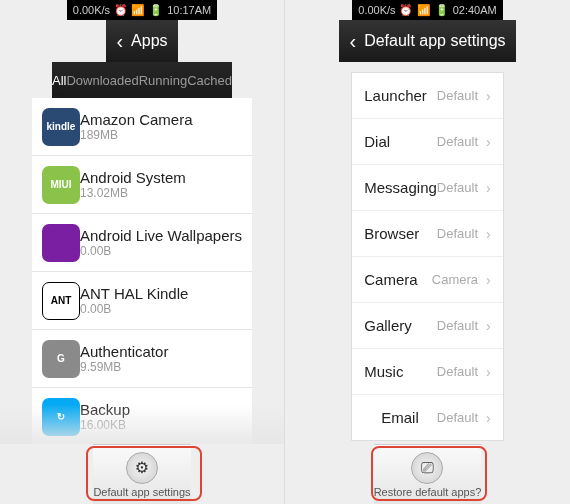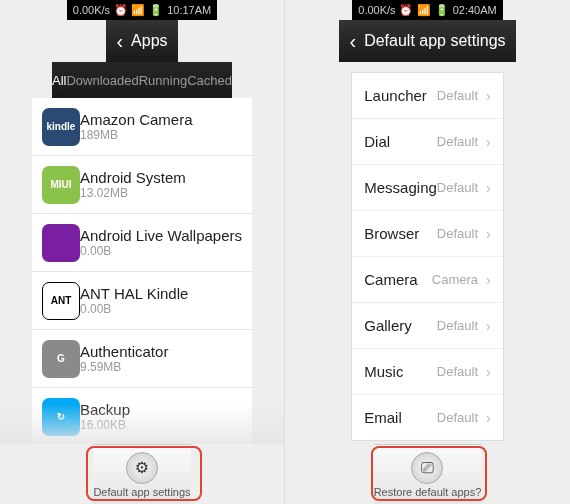--- a/index.html
+++ b/index.html
@@ -100,21 +100,21 @@
     border-radius: 0;
     border: 1px solid #ddd;
     overflow: hidden;
   }
   .setting-item {
     display: flex;
     align-items: center;
     padding: 14px 12px;
     border-bottom: 1px solid #eee;
   }
-  .setting-item:last-child { border-bottom: none; }
+  .setting-item:last-child { border-bottom: none; margin-left: 17px; }
   .setting-name { flex: 1; font-size: 15px; color: #222; }
   .setting-value { font-size: 13px; color: #aaa; margin-right: 8px; }
   .chevron { color: #bbb; font-size: 14px; }
   .footer {
     height: 60px;
     background: linear-gradient(#fafafa, #e5e5e5);
     display: flex;
     flex-direction: column;
     align-items: center;
     justify-content: center;

